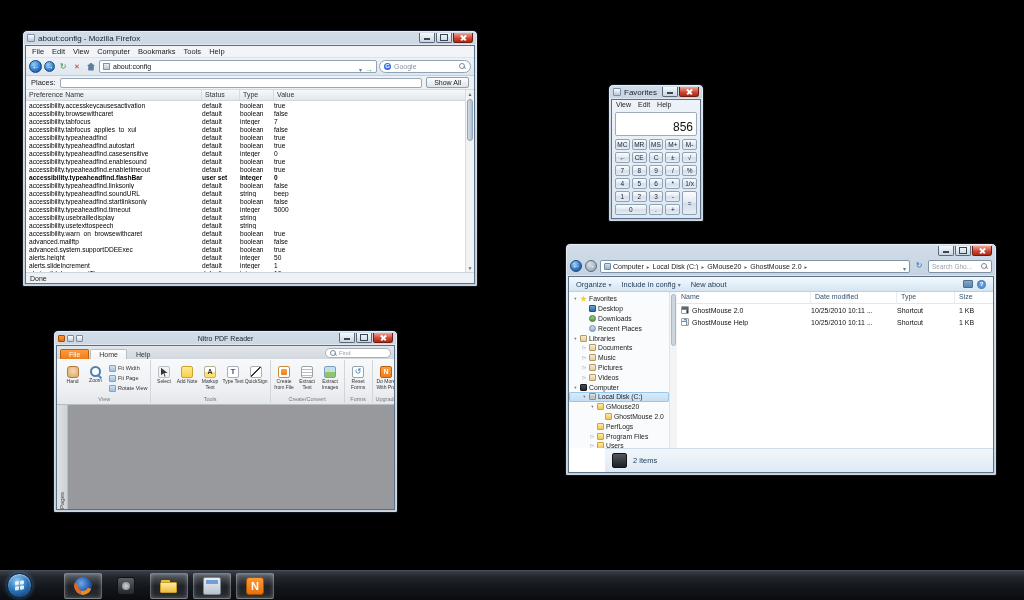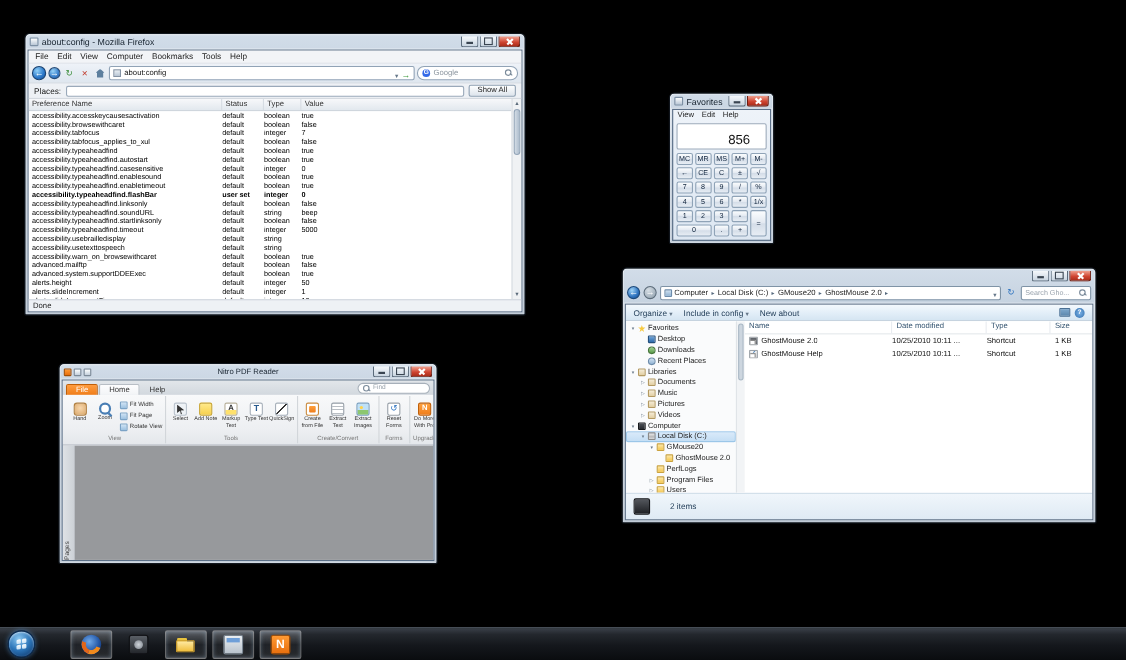--- a/index.html
+++ b/index.html
@@ -97,21 +97,21 @@
   .s-spacer { flex:1; }
   .fx-status { flex:0 0 11px; background:#eef1f5; border-top:1px solid #cfd5dc;
                display:flex; align-items:center; padding:0 4px; font-size:7px; color:#222; }
 
   
   #calculator { left:608px; top:84px; width:96px; height:138px; }
   .calc-content { background:linear-gradient(#eef3f9,#dde7f2); }
   .calc-menu { flex:0 0 11px; display:flex; gap:7px; padding:1px 4px; font-size:7px; color:#222; }
   .calc-display { flex:0 0 24px; margin:1px 3px 3px; background:#fff; border:1px solid #9dabbb;
                   border-radius:2px; display:flex; align-items:flex-end; justify-content:flex-end;
-                  padding:1px 14px; font-size:12px; color:#111; }
+                  padding:1px 3px; font-size:12px; color:#111; }
   .calc-keys { flex:1; display:grid; grid-template-columns:repeat(5,1fr); grid-auto-rows:1fr;
                gap:2px; padding:0 3px 3px; }
   .calc-btn { border:1px solid #8fa3b7; border-radius:2px; font-size:6.5px; color:#10243c;
               background:linear-gradient(#fbfdfe,#e3e9f1 48%,#d4dde8 52%,#e7edf4);
               display:flex; align-items:center; justify-content:center; font-family:inherit; }
   .calc-btn.tall { grid-row:span 2; }
   .calc-btn.wide { grid-column:span 2; }
 
   
   #explorer { left:565px; top:243px; width:432px; height:233px; }
@@ -174,21 +174,21 @@
   .exr-name { flex:1; display:flex; align-items:center; }
   .exr-date { width:86px; } .exr-type { width:58px; } .exr-size { width:38px; padding-left:4px; }
   .file-ic { flex:0 0 8px; width:8px; height:8px; margin:0 3px 0 4px; position:relative;
              background:linear-gradient(#f8f8f8,#d4d7da); border:1px solid #9aa0a6; border-radius:1px; }
   .file-ic::after { content:""; position:absolute; left:-1px; bottom:-1px; width:3.5px; height:3.5px;
              background:#fff; border:1px solid #888; }
   .ic-mouse .file-ic { background:linear-gradient(#6a6e74,#2c2f34); }
   .ic-help .file-ic::before { content:"?"; position:absolute; left:1.5px; top:-1px; font-size:6px;
              color:#2f6cab; font-weight:bold; }
   .ex-details { flex:0 0 24px; background:linear-gradient(#f0f6fb,#dfeaf4);
-                border-top:1px solid #cfdde8; display:flex; align-items:center; gap:18px; padding:0 7px; }
+                border-top:1px solid #cfdde8; display:flex; align-items:center; gap:6px; padding:0 7px;margin-left:36px; }
   .det-ic { width:15px; height:15px; border-radius:2px; background:linear-gradient(#53565c,#1e2024);
             border:1px solid #121316; }
   .det-text { font-size:7.5px; color:#1e3a55; }
 
   
   #nitro { left:53px; top:330px; width:345px; height:183px; }
   .qat { display:flex; gap:2px; }
   .qat span { width:7px; height:7px; border-radius:1px; border:1px solid #7d8a98;
               background:linear-gradient(#fdfefe,#c3cfdc); }
   .qat .qat-logo { background:linear-gradient(#ff9a33,#e86f0e); border-color:#a34f05; }

